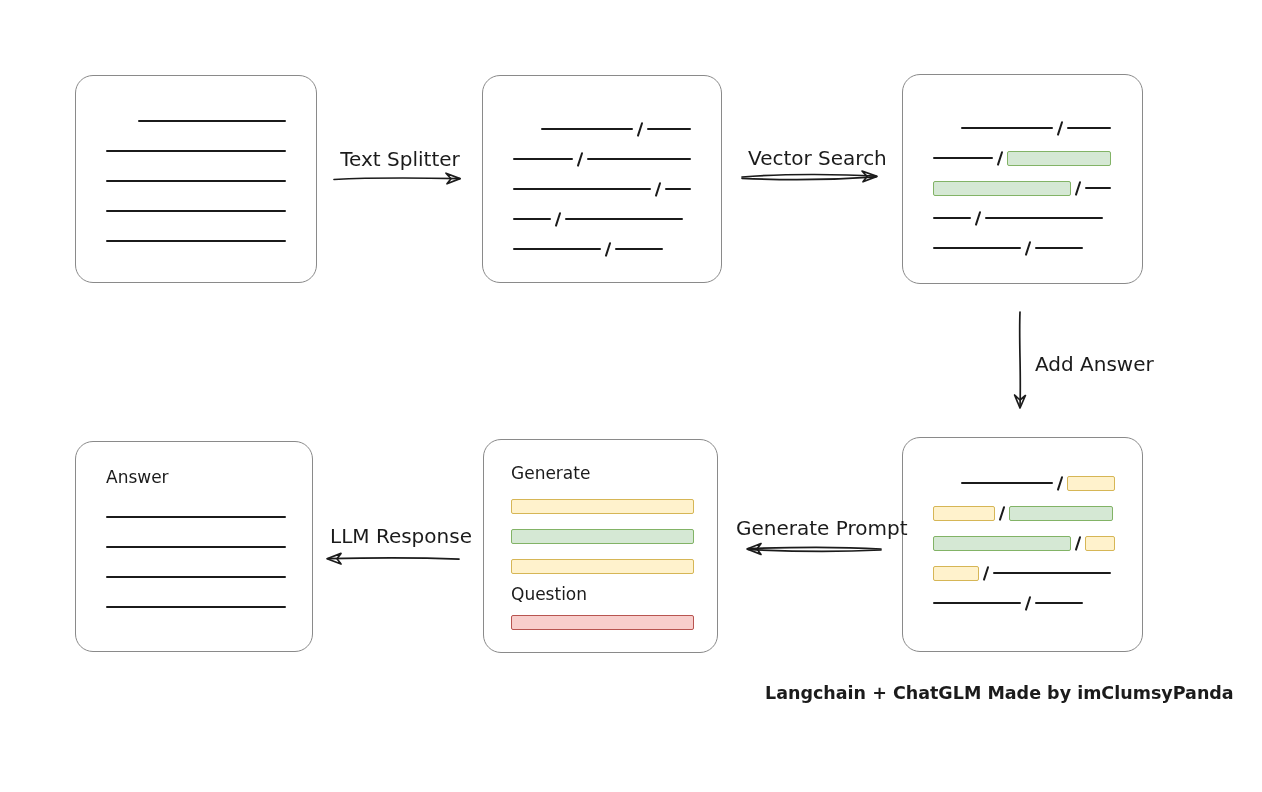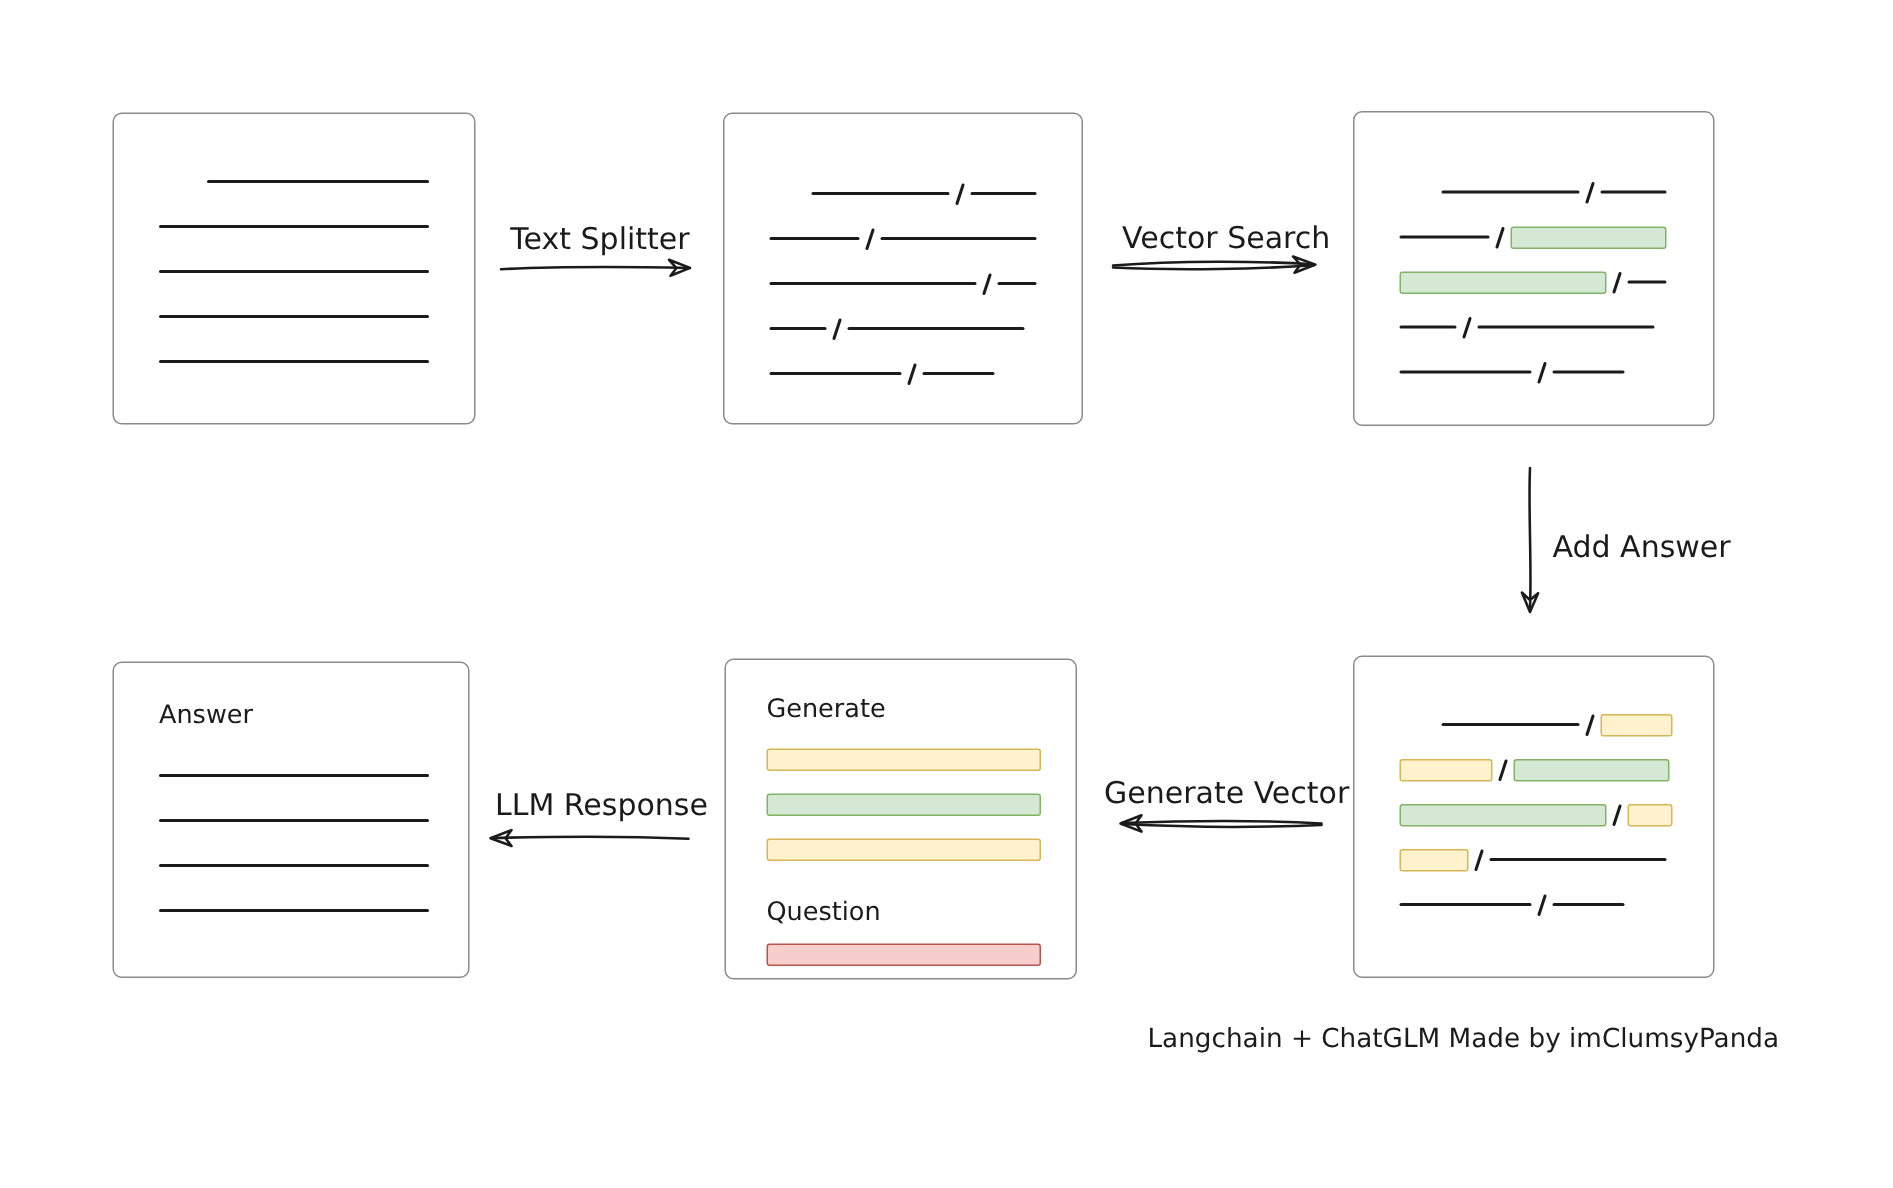--- a/index.html
+++ b/index.html
@@ -1,29 +1,29 @@
 <!DOCTYPE html>
 <html style="--ink: #1b1b1b; --box-border: #8a8a8a; --green-fill: #d5e8d4; --green-border: #82b366; --yellow-fill: #fff2cc; --yellow-border: #d6b656; --red-fill: #f8cecc; --red-border: #b85450;"><head>
 <meta charset="utf-8">
 <style>
   * { margin:0; padding:0; box-sizing:border-box; }
   html,body { background:#ffffff; }
   body { font-family:"DejaVu Sans","Liberation Sans",sans-serif; }
   .canvas { position:relative; width:1262px; height:792px; background:#fff; overflow:hidden; color:var(--ink,#1b1b1b); }
-  .node { position:absolute; border:1.6px solid var(--box-border,#8a8a8a); border-radius:6px; background:#fff; }
+  .node { position:absolute; border:1.6px solid var(--box-border,#8a8a8a); border-radius:18px; background:#fff; }
   .chunk-row { height:30px; display:flex; align-items:center; }
   .tline { height:2px; background:var(--ink,#1b1b1b); border-radius:1px; flex:none; }
   .slash { width:2.2px; height:15px; background:var(--ink,#1b1b1b); transform:rotate(18deg); margin:0 6px; border-radius:1px; flex:none; }
   .bar { height:15px; border:1.6px solid; border-radius:2px; flex:none; }
   .arrow { position:absolute; }
   .arrow svg { display:block; overflow:visible; }
   .arrow path { stroke:var(--ink,#1b1b1b); stroke-width:1.7; fill:none; stroke-linecap:round; stroke-linejoin:round; }
   .arrow-label { position:absolute; font-size:20px; color:var(--ink,#1b1b1b); text-align:center; white-space:nowrap; }
   .box-label { font-size:17px; color:var(--ink,#1b1b1b); line-height:22px; }
-  .caption { position:absolute; font-size:17.5px; color:var(--ink,#1b1b1b); text-align:center; white-space:nowrap; }
+  .caption { position:absolute; font-size:17.5px; color:var(--ink,#1b1b1b); text-align:center; white-space:nowrap;font-weight:bold; }
 </style>
 </head>
 <body>
 
 <div class="canvas">
 
   <div class="node" style="left:75px;top:75px;width:242px;height:208px;padding:30px 32px 0 30px">
       <div class="chunk-row" style="margin-left: 32px;">
         <div class="tline" style="width: 148px;"></div>
       </div>
@@ -143,21 +143,21 @@
         <div class="slash"></div>
         <div class="tline" style="width: 118px;"></div>
       </div>
       <div class="chunk-row">
         <div class="tline" style="width: 88px;"></div>
         <div class="slash"></div>
         <div class="tline" style="width: 48px;"></div>
       </div>
     </div>
 
-  <div class="arrow-label" style="left:736px;top:516px;width:146px">Generate Vector</div>
+  <div class="arrow-label" style="left:736px;top:516px;width:146px">Generate Prompt</div>
   <div class="arrow" style="left:738px;top:540px">
     <svg width="145" height="17" viewBox="0 0 145 17">
       <path d="M143,9 C 100,6.6 50,7.2 10,8.7"></path>
       <path d="M143,10 C 100,11.9 50,11.4 10,9.4"></path>
       <path d="M23,3.5 L9,9 L23,14.4 L19,9 Z"></path>
     </svg>
   </div>
 
   <div class="node" style="left:483px;top:439px;width:235px;height:214px;padding:22px 25px 0 27px">
     <div class="box-label">Generate</div>
@@ -165,21 +165,21 @@
         <div class="chunk-row">
           <div class="bar" style="width: 183px; background: var(--yellow-fill); border-color: var(--yellow-border);"></div>
         </div>
         <div class="chunk-row">
           <div class="bar" style="width: 183px; background: var(--green-fill); border-color: var(--green-border);"></div>
         </div>
         <div class="chunk-row">
           <div class="bar" style="width: 183px; background: var(--yellow-fill); border-color: var(--yellow-border);"></div>
         </div>
       </div>
-    <div class="box-label" style="margin-top:16px">Question</div>
+    <div class="box-label" style="margin-top:2px">Question</div>
     <div style="margin-top:2px">
         <div class="chunk-row">
           <div class="bar" style="width: 183px; background: var(--red-fill); border-color: var(--red-border);"></div>
         </div>
       </div>
   </div>
 
   <div class="arrow-label" style="left:330px;top:524px;width:124px">LLM Response</div>
   <div class="arrow" style="left:320px;top:550px">
     <svg width="141" height="16" viewBox="0 0 141 16">

